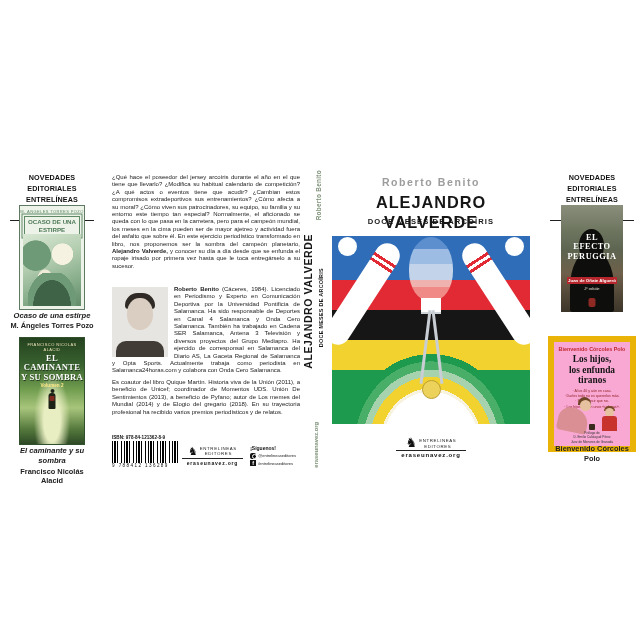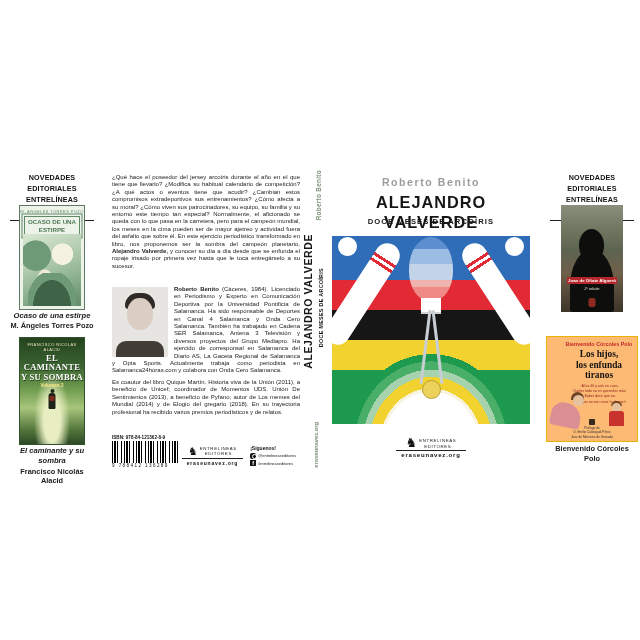--- a/index.html
+++ b/index.html
@@ -116,21 +116,21 @@
   .per-sil{position:absolute;left:14%;bottom:0;width:72%;height:58%;background:#0e0e0c;
            border-radius:46% 46% 6% 6% / 60% 60% 4% 4%;}
   .per-sil:before{content:"";position:absolute;left:22%;top:-34%;width:56%;height:52%;background:#0e0e0c;border-radius:50% 50% 45% 45%;}
   .per-title{position:absolute;left:0;right:0;top:26%;text-align:center;color:#fff;
              font-family:"Liberation Serif",serif;font-weight:bold;font-size:8.4px;line-height:1.15;letter-spacing:0.5px;}
   .per-band{position:absolute;left:10%;right:10%;top:67%;background:#b5272c;color:#fff;font-size:4.4px;
             font-weight:bold;text-align:center;padding:1px 0;}
   .per-ed{position:absolute;left:0;right:0;top:77%;text-align:center;color:#e8e3d5;font-size:3.4px;font-style:italic;}
   .per-mark{position:absolute;left:50%;bottom:5%;transform:translateX(-50%);width:7px;height:9px;background:#8e2a24;
             border-radius:2px;}
-  .hijos{background:#fdba74;border:1px solid #eab308;padding-left:14px;}
+  .hijos{background:#f9a8d4;border:6px solid #eab308;}
   .hij-author{font-size:5.4px;font-weight:bold;color:#c0272d;text-align:center;margin-top:4px;}
   .hij-title{font-family:"Liberation Serif",serif;font-weight:bold;font-size:9.4px;line-height:1.12;text-align:center;
              color:#141414;margin-top:2px;}
   .hij-bullets{margin-top:3px;text-align:center;font-size:3.6px;line-height:1.5;color:#8c1f1f;}
   .hij-photo{position:absolute;left:0;right:0;top:52%;height:36%;}
   .mother-body{position:absolute;left:4px;top:12px;width:30px;height:24px;background:#d98f93;border-radius:12px 16px 4px 4px;transform:rotate(12deg);}
   .mother-head{position:absolute;left:26px;top:4px;width:11px;height:11px;border-radius:50%;background:#e6c1a0;}
   .mother-hair{position:absolute;left:24px;top:1px;width:13px;height:8px;border-radius:8px 8px 0 0;background:#6e4426;}
   .boy-head{position:absolute;right:16px;top:12px;width:9px;height:9px;border-radius:50%;background:#e6c1a0;}
   .boy-hair{position:absolute;right:15px;top:10px;width:11px;height:5px;border-radius:6px 6px 0 0;background:#7a4a28;}
@@ -257,20 +257,25 @@
     </div>
   </div>
 
   <div class="flap" style="left:550px;width:84px;">
     <div class="flap-header">
       <div>NOVEDADES EDITORIALES</div>
       <div>ENTRELÍNEAS EDITORES</div>
     </div>
     <div class="flap-book peruggia" style="top:33px;width:62px;height:107px;">
       <div class="per-sil"></div>
+      <div class="per-title">
+        <div>EL</div>
+        <div>EFECTO</div>
+        <div>PERUGGIA</div>
+      </div>
       <div class="per-band">Juan de Oñate Algueró</div>
       <div class="per-ed">2ª edición</div>
       <div class="per-mark"></div>
     </div>
     <div class="flap-book hijos" style="top:164px;width:76px;height:104px;">
       <div class="hij-author">Bienvenido Córcoles Polo</div>
       <div class="hij-title">
         <div>Los hijos,</div>
         <div>los enfunda tiranos</div>
       </div>

